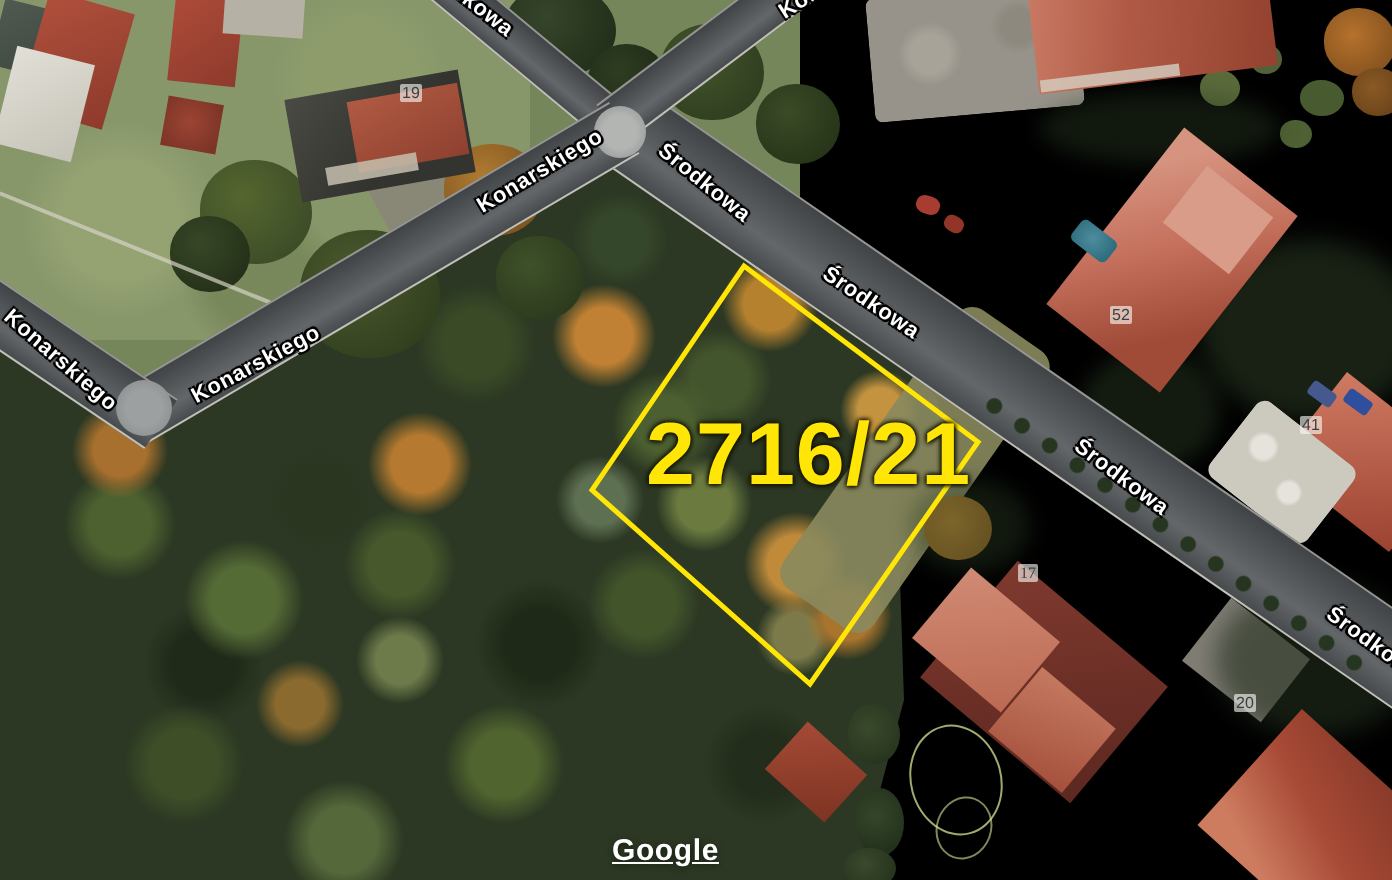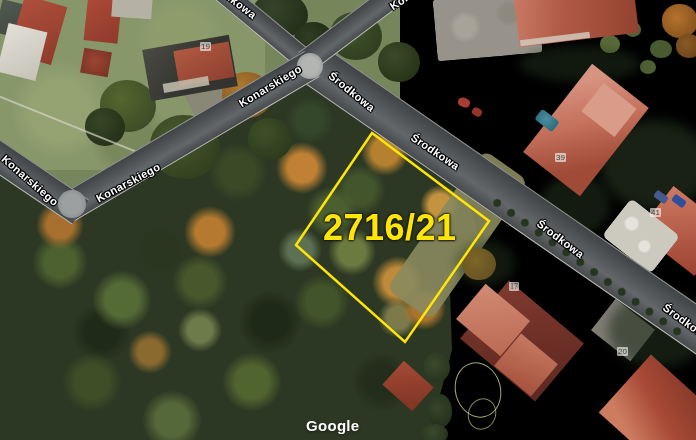--- a/index.html
+++ b/index.html
@@ -10,26 +10,26 @@
   .shadow{position:absolute;border-radius:50%;}
   .road{position:absolute;box-sizing:border-box;
         background:linear-gradient(180deg,#404447 0%,#565a5d 42%,#63676a 66%,#474b4e 100%);
         border-top:1px solid rgba(213,210,199,.55);
         border-bottom:1px solid rgba(226,223,211,.8);}
   .street{position:absolute;color:#fff;font-size:11px;font-weight:700;letter-spacing:.4px;
           line-height:13px;white-space:nowrap;transform-origin:left center;
           text-shadow:-1px -1px 0 #000,1px -1px 0 #000,-1px 1px 0 #000,1px 1px 0 #000,0 0 2px #000;}
   .hnum{position:absolute;font-size:8px;line-height:9px;color:#3e3f41;
         background:rgba(250,250,246,.62);padding:0 1px;border-radius:1px;}
-  #parcel-label{position:absolute;left:323px;top:211px;color:#ffe606;font-size:36px;
+  #parcel-label{position:absolute;left:323px;top:211px;color:#ffe606;font-size:44px;
         font-weight:700;letter-spacing:.5px;line-height:34px;
         text-shadow:0 1px 2px rgba(20,20,0,.85),0 -1px 2px rgba(20,20,0,.6),
                     1px 0 2px rgba(20,20,0,.7),-1px 0 2px rgba(20,20,0,.7);}
   #google{position:absolute;left:306px;top:417px;color:#fff;font-size:15px;font-weight:700;
-        letter-spacing:.3px;text-shadow:0 1px 3px rgba(0,0,0,.5);}
+        letter-spacing:.3px;text-shadow:0 1px 3px rgba(0,0,0,.5);text-decoration:underline;}
   svg{position:absolute;left:0;top:0;}
 </style>
 </head>
 <body>
 
 <div id="stage">
 
   <div class="h" style="left:400px;top:0;width:296px;height:440px;
        background:#6f8357;background-image:
        radial-gradient(circle 70px at 560px -390px,#000 0,#000 0),
@@ -168,21 +168,21 @@
   <div class="street" style="left:97px;top:193px;transform:rotate(-28deg);">Konarskiego</div>
   <div class="street" style="left:240px;top:98px;transform:rotate(-31deg);">Konarskiego</div>
   <div class="street" style="left:391px;top:1px;transform:rotate(-33deg);">Konarskiego</div>
   <div class="street" style="left:211px;top:-24px;transform:rotate(38deg);">Środkowa</div>
   <div class="street" style="left:330px;top:68px;transform:rotate(39deg);">Środkowa</div>
   <div class="street" style="left:412px;top:130px;transform:rotate(34deg);">Środkowa</div>
   <div class="street" style="left:538px;top:216px;transform:rotate(37deg);">Środkowa</div>
   <div class="street" style="left:664px;top:300px;transform:rotate(36deg);">Środkowa</div>
 
   <div class="hnum" style="left:200px;top:42px;">19</div>
-  <div class="hnum" style="left:555px;top:153px;">39</div>
+  <div class="hnum" style="left:555px;top:153px;">52</div>
   <div class="hnum" style="left:650px;top:208px;">41</div>
   <div class="hnum" style="left:509px;top:282px;font-family:Liberation Serif, serif;">17</div>
   <div class="hnum" style="left:617px;top:347px;">20</div>
 
   <div id="parcel-label">2716/21</div>
 
   <div id="google">Google</div>
 
 </div>
 

